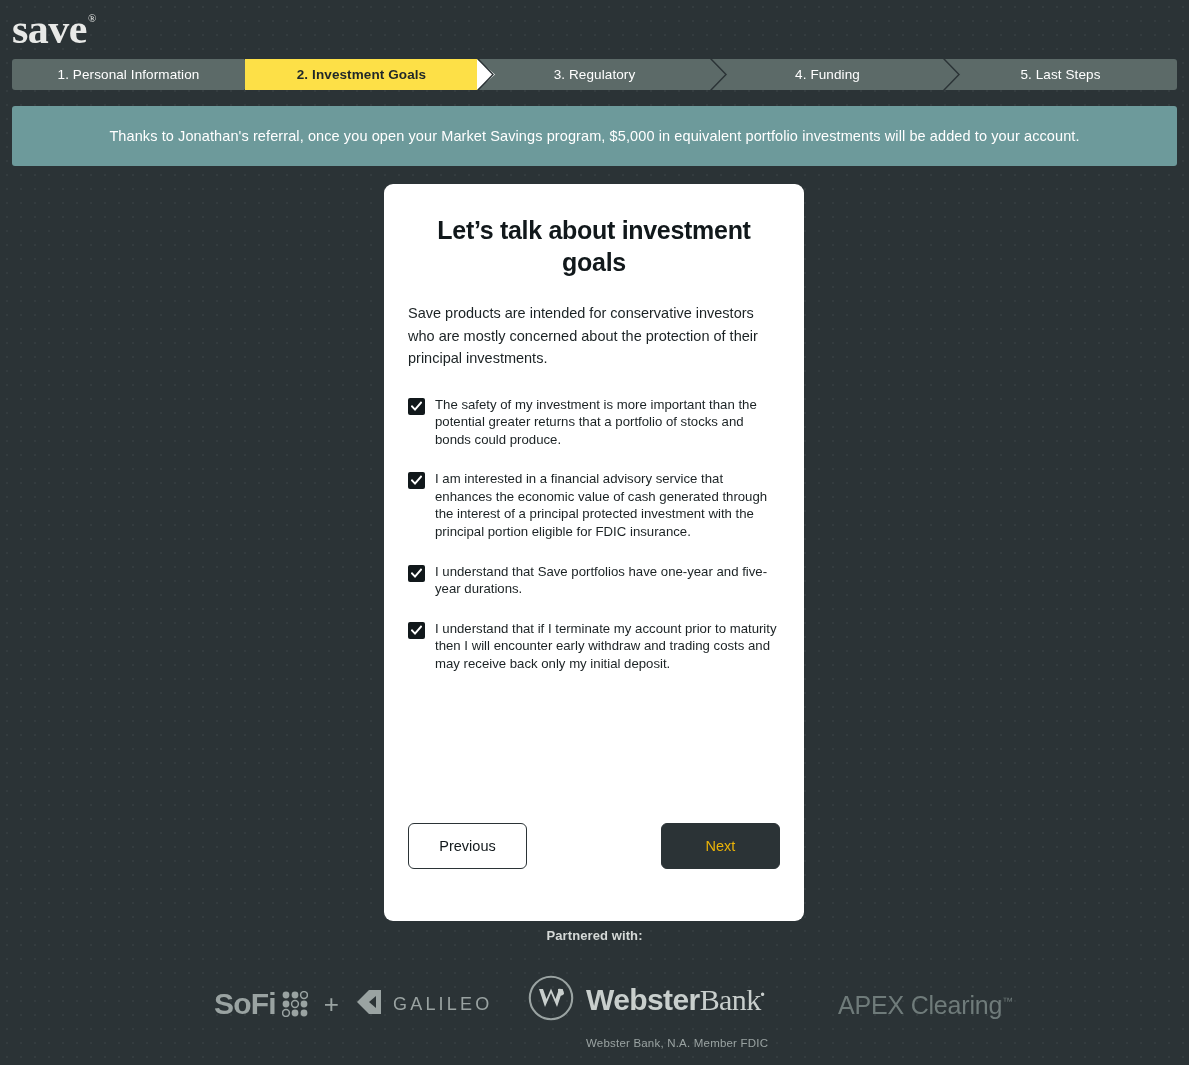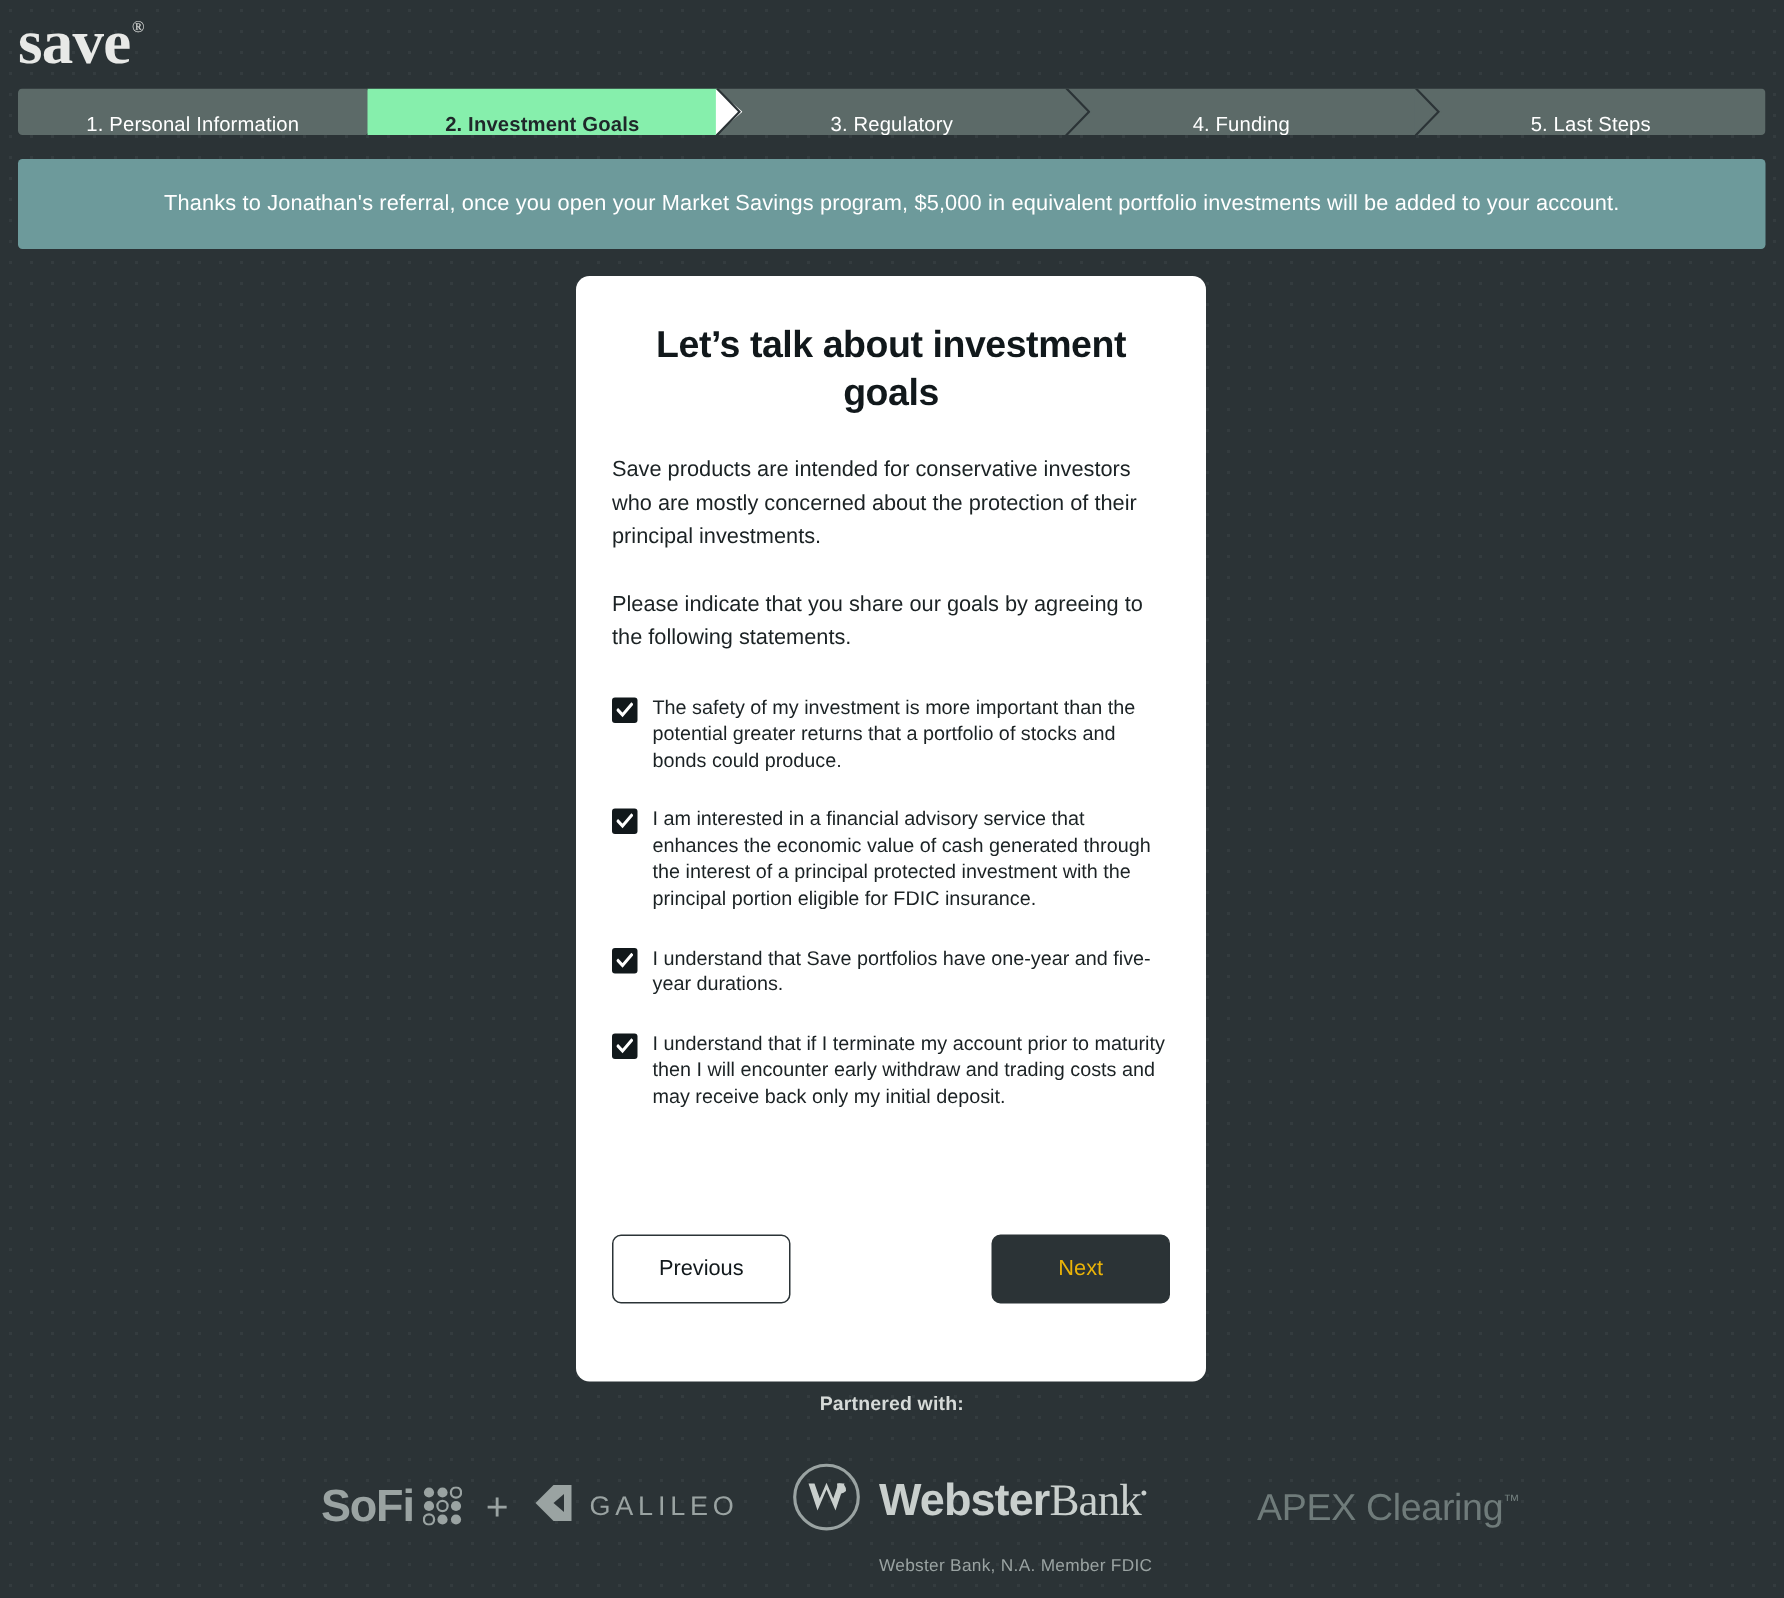--- a/index.html
+++ b/index.html
@@ -52,21 +52,21 @@
     height: 31px;
     display: flex;
     overflow: hidden;
     border-radius: 3px;
   }
   .step {
     position: relative;
     flex: 1 1 0;
     height: 31px;
     display: flex;
-    align-items: flex-end;
+    align-items: center;
     justify-content: center;
     background: #5c6a68;
     color: #ffffff;
     font-size: 13.5px;
     font-weight: 500;
     letter-spacing: 0.1px;
     white-space: nowrap;
   }
   .step .step-label { position: relative; z-index: 3; }
   
@@ -87,21 +87,21 @@
     position: absolute;
     z-index: 1;
     right: -17px;
     top: 0;
     width: 18px;
     height: 31px;
     background: inherit;
     clip-path: polygon(0 0, 18px 50%, 0 100%);
   }
   .step.active {
-    background: #86efac;
+    background: #fde047;
     color: #1f2729;
     font-weight: 600;
     z-index: 4;
   }
   .step.active::before { background: #ffffff; }
   .step.prev-of-active::after { background: #2b3336; }
 
   
   .banner {
     position: absolute;
@@ -311,21 +311,20 @@
     </div>
   </div>
 
 <div class="banner">
   <span>Thanks to Jonathan's referral, once you open your Market Savings program, $5,000 in equivalent portfolio investments will be added to your account.</span>
 </div>
 
 <div class="card">
   <div class="card-title">Let’s talk about investment goals</div>
   <div class="card-para">Save products are intended for conservative investors who are mostly concerned about the protection of their principal investments.</div>
-  <div class="card-para second">Please indicate that you share our goals by agreeing to the following statements.</div>
 
   <div class="checklist" id="checklist-container">
       <div class="check-row">
         <div class="checkbox">
           <svg width="11" height="11" viewBox="0 0 11 11">
             <path d="M1 5.4 L4 8.6 L10 1.6" fill="none" stroke="#ffffff" stroke-width="2" stroke-linecap="square"></path>
           </svg>
         </div>
         <div class="check-text">The safety of my investment is more important than the potential greater returns that a portfolio of stocks and bonds could produce.</div>
       </div>

